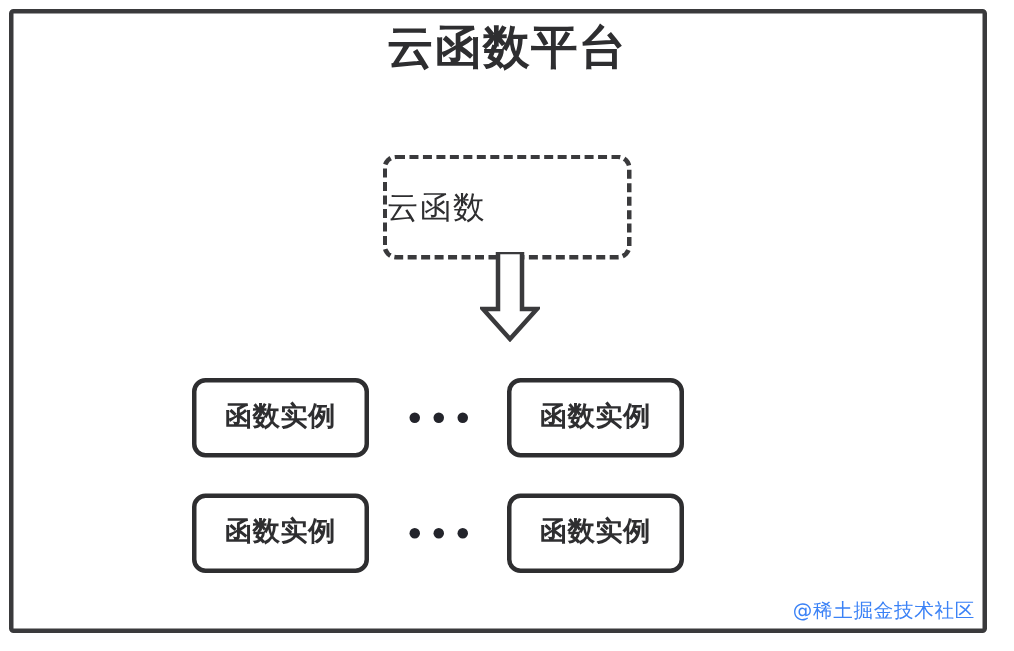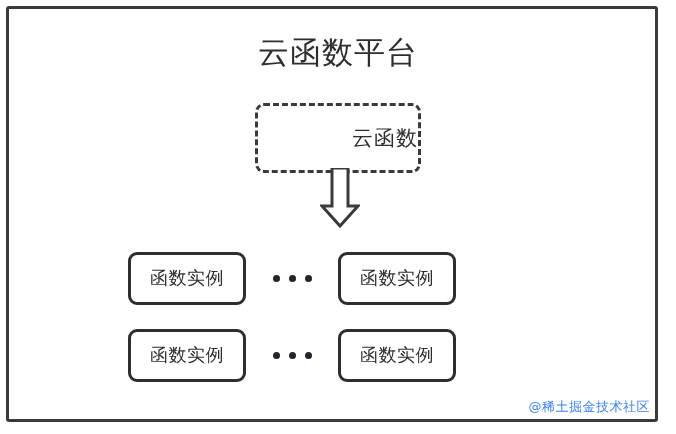--- a/index.html
+++ b/index.html
@@ -26,44 +26,44 @@
     height: 416px;
     border: 3px solid #3a3a3c;
     border-radius: 3px;
     box-sizing: border-box;
     background: #ffffff;
   }
   
   .platform-title {
     position: absolute;
     left: 0;
-    top: 32px;
+    top: 12px;
     width: 676px;
     text-align: center;
     font-size: 31px;
-    font-weight: normal;
+    font-weight: bold;
     color: #2e2e30;
     letter-spacing: 1px;
     line-height: 40px;
     white-space: nowrap;
   }
   
   .cloud-fn-box {
     position: absolute;
     left: 255px;
     top: 103px;
     width: 166px;
     height: 70px;
     border: 3px dashed #3a3a3c;
     border-radius: 9px;
     box-sizing: border-box;
     background: transparent;
     display: flex;
     align-items: center;
-    justify-content: flex-end;
+    justify-content: flex-start;
   }
   .cloud-fn-label {
     font-size: 21px;
     color: #2e2e30;
     line-height: 1;
     letter-spacing: 1px;
     white-space: nowrap;
   }
   
   .down-arrow {
@@ -75,20 +75,21 @@
   }
   
   .instance-row {
     position: absolute;
     left: 0;
     width: 584px;
     height: 54px;
     display: flex;
     align-items: center;
     justify-content: center;
+    font-weight: bold;
   }
   .row-1 { top: 251px; }
   .row-2 { top: 328px; }
 
   .instance-box {
     width: 118px;
     height: 53px;
     border: 3px solid #2e2e30;
     border-radius: 9px;
     box-sizing: border-box;

